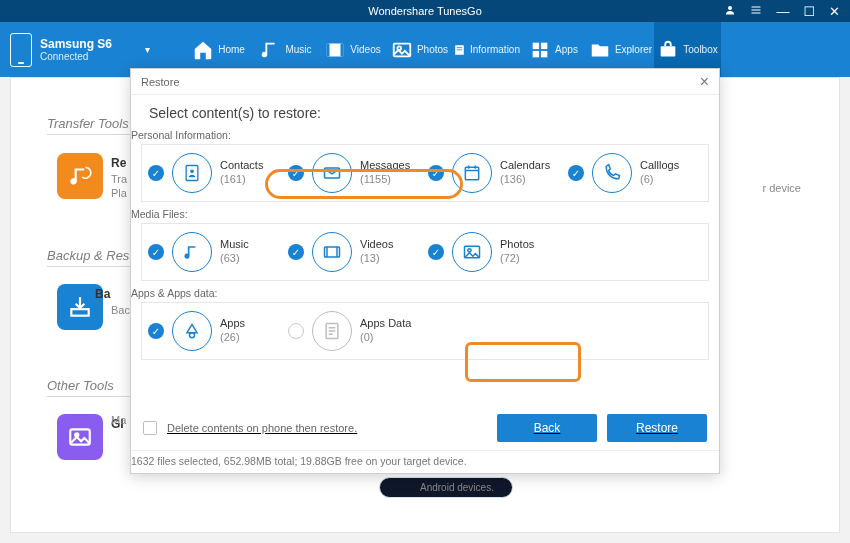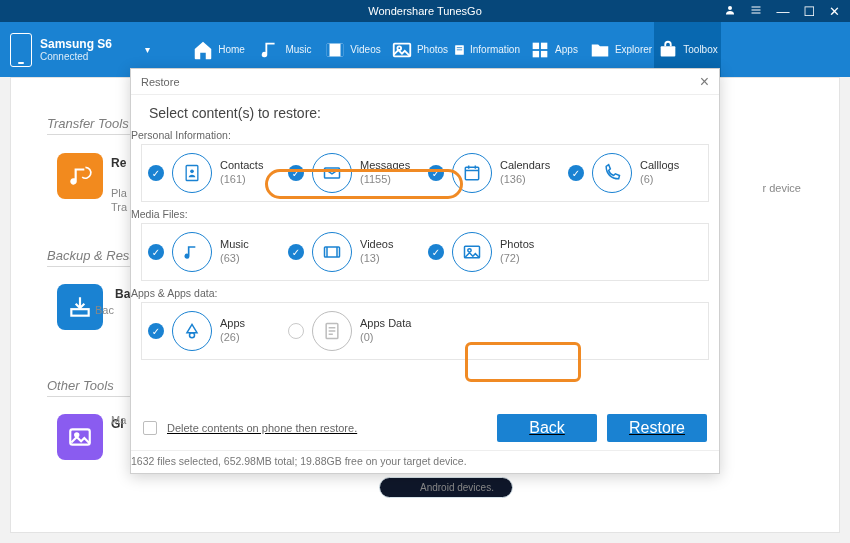--- a/index.html
+++ b/index.html
@@ -106,21 +106,21 @@
     margin-top:auto; display:flex; align-items:center; padding:8px 12px 6px 12px;
     gap:10px;
     text-decoration:underline;
   }
   .sqchk {
     width:14px; height:14px; border:1.5px solid #bdbdbd; border-radius:2px;
   }
   .ftxt { font-size:11px; color:#666; }
   .btn {
     width:100px; height:28px; border:none; border-radius:2px; color:#fff;
-    background:#1a82d2; font-size:16px; cursor:pointer;
+    background:#1a82d2; font-size:12px; cursor:pointer;
   }
   .btn.back { margin-left:auto; }
   .hl-rect {
     position:absolute; border:3px solid #f08a24; border-radius:6px; pointer-events:none;
   }
   .status {
     font-size:10.5px; color:#777; padding:4px 0 6px 0;
     border-top:1px solid #eee; margin-top:2px;
   }
 </style>
@@ -222,33 +222,33 @@
 
 <div class="bgpanel">
   <div class="bg-sect-title" style="top:38px; left:36px;">Transfer Tools</div>
   <div class="bg-card-ico" style="top:75px; left:46px; background:#f28a1e;">
     <svg viewBox="0 0 24 24" fill="#fff">
         <path d="M9 17a3 3 0 1 1-2-2.83V5h9v2H9z"></path>
         <path d="M17 4a5 5 0 1 1-3 9" fill="none" stroke="#fff" stroke-width="1.5"></path>
       </svg>
   </div>
   <div class="bg-truncated" style="top:78px; left:100px;">Re</div>
-  <div class="bg-desc" style="top:95px; left:100px;margin-top:28px;">Tra</div>
+  <div class="bg-desc" style="top:95px; left:100px;">Tra</div>
   <div class="bg-desc" style="top:109px; left:100px;">Pla</div>
   <div class="bg-right" style="top:104px; right:38px;">r device</div>
 
   <div class="bg-sect-title" style="top:170px; left:36px;">Backup &amp; Restore</div>
   <div class="bg-card-ico" style="top:206px; left:46px; background:#1a82d2;">
     <svg viewBox="0 0 24 24" fill="none" stroke="#fff" stroke-width="2">
         <rect x="4" y="14" width="16" height="6"></rect>
         <path d="M12 3v10M8 9l4 4 4-4"></path>
       </svg>
   </div>
-  <div class="bg-truncated" style="top:209px; left:84px;margin-left:20px;">Ba</div>
-  <div class="bg-desc" style="top:226px; left:84px;">Bac</div>
+  <div class="bg-truncated" style="top:209px; left:84px;">Ba</div>
+  <div class="bg-desc" style="top:226px; left:100px;">Bac</div>
 
   <div class="bg-sect-title" style="top:300px; left:36px;">Other Tools</div>
   <div class="bg-card-ico" style="top:336px; left:46px; background:#8a5cf0;">
     <svg viewBox="0 0 24 24" fill="none" stroke="#fff" stroke-width="2">
         <rect x="3" y="5" width="18" height="14" rx="2"></rect>
         <circle cx="9" cy="10" r="1.5" fill="#fff"></circle>
         <path d="M4 17l5-5 4 4 3-3 5 5"></path>
       </svg>
   </div>
   <div class="bg-truncated" style="top:339px; left:100px;">GI</div>

